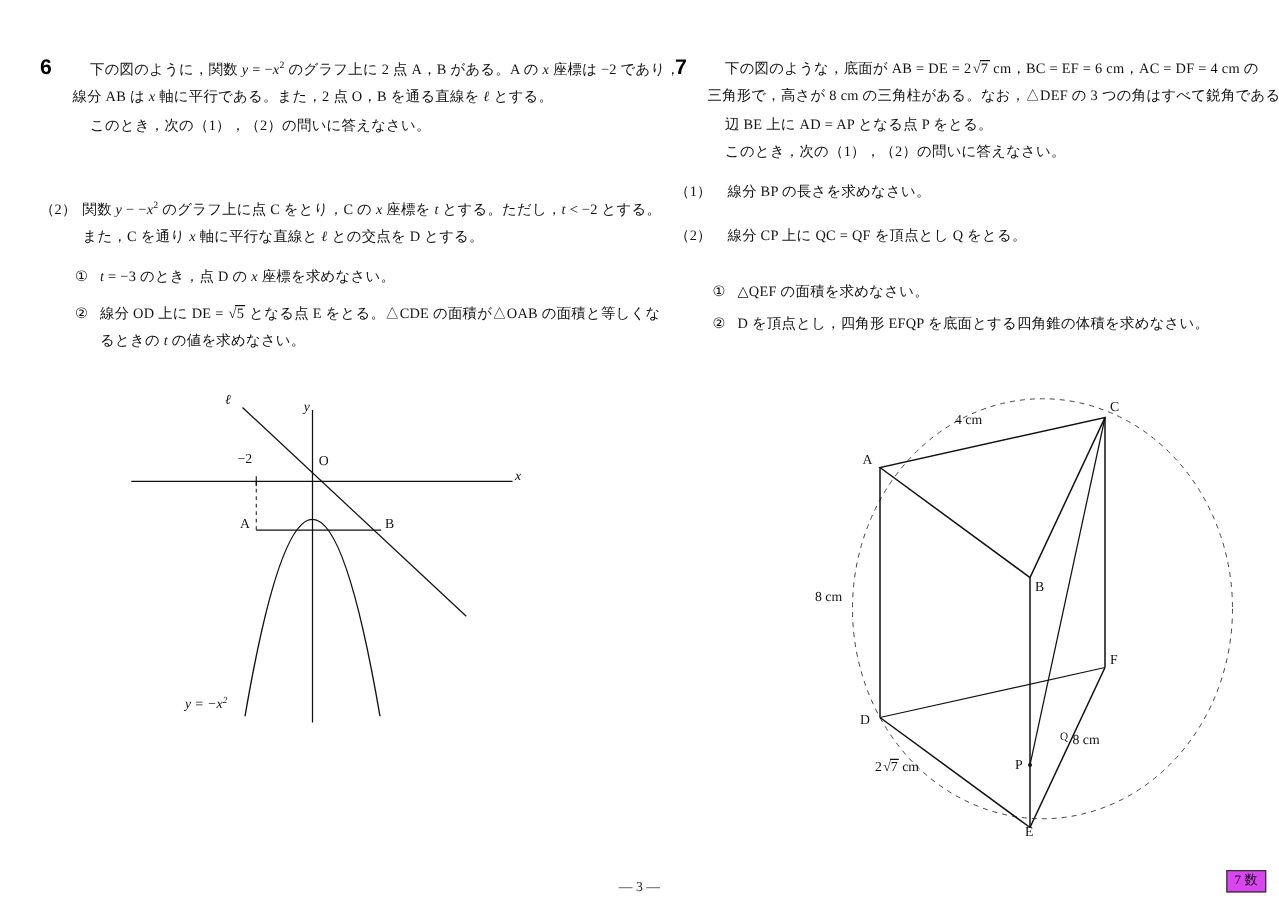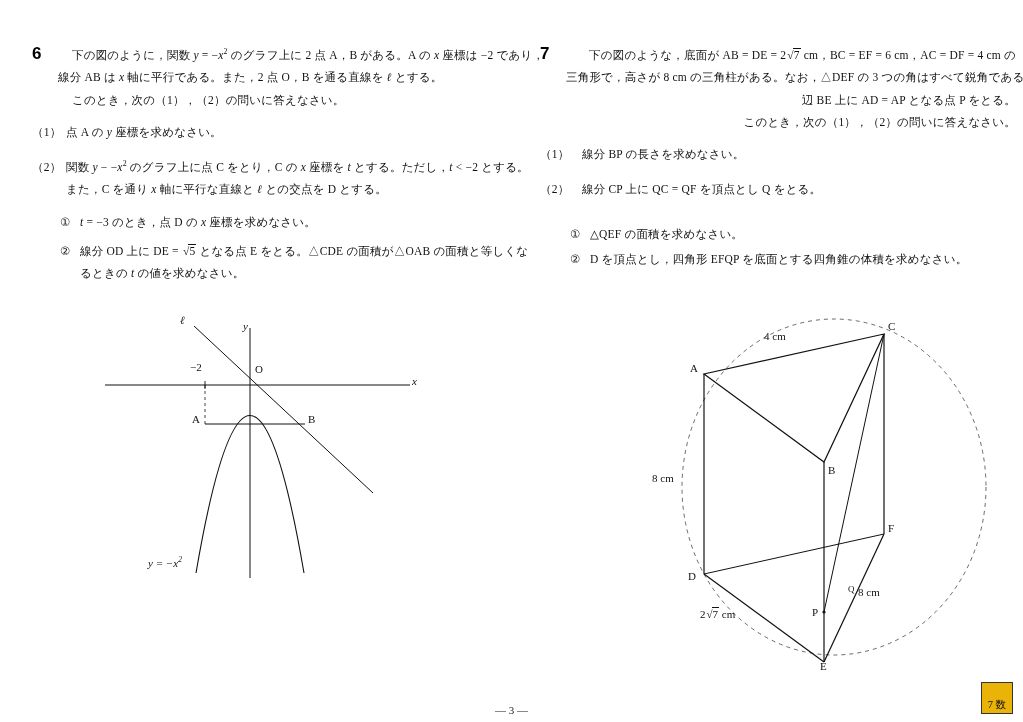--- a/index.html
+++ b/index.html
@@ -85,24 +85,24 @@
     bottom: 6px;
     text-align: center;
     font-size: 11px;
     color: #222;
   }
   .corner-tag {
     position: absolute;
     right: 10px; bottom: 8px;
     border: 1px solid #333;
     font-size: 10.5px;
-    padding: 16px 6px 2px 6px;
+    padding: 2px 6px 2px 6px;
     line-height: 1.15;
     color: #111;
-    background: #eab308;
+    background: #d946ef;
   }
 </style>
 </head>
 <body>
 
 <div class="page">
 
   <div class="col col-left">
 
     <div class="prob-num" style="left:32px; top:44px;">6</div>
@@ -112,25 +112,20 @@
         下の図のように，関数 <span class="it">y</span> = −<span class="it">x</span><sup>2</sup> のグラフ上に 2 点 A，B がある。A の <span class="it">x</span> 座標は −2 であり，
       </div>
       <div>
         線分 AB は <span class="it">x</span> 軸に平行である。また，2 点 O，B を通る直線を <strong class="it">ℓ</strong> とする。
       </div>
       <div class="ind1">
         このとき，次の（1），（2）の問いに答えなさい。
       </div>
     </div>
 
-    <div class="prob-body" style="left:32px; top:121px; width:470px;">
-      <div>
-        <span class="marker">（1）</span>点 A の <span class="it">y</span> 座標を求めなさい。
-      </div>
-    </div>
 
     <div class="prob-body" style="left:32px; top:156px; width:478px;">
       <div>
         <span class="marker">（2）</span>関数 <span class="it">y</span> − −<span class="it">x</span><sup>2</sup> のグラフ上に点 C をとり，C の <span class="it">x</span> 座標を <span class="it">t</span> とする。ただし，<span class="it">t</span> &lt; −2 とする。
       </div>
       <div style="padding-left:34px;">
         また，C を通り <span class="it">x</span> 軸に平行な直線と <strong class="it">ℓ</strong> との交点を D とする。
       </div>
     </div>
 
@@ -177,21 +172,21 @@
       <div class="fig-label ital" style="left:58px; top:237px;">
         <span class="it">y</span> = −<span class="it">x</span><sup>2</sup>
       </div>
     </div>
   </div>
 
   <div class="col col-right">
 
     <div class="prob-num" style="left:28px; top:44px;">7</div>
 
-    <div class="prob-body" style="left:54px; top:44px; width:450px;text-align:right;">
+    <div class="prob-body" style="left:54px; top:44px; width:450px;">
       <div class="ind1">
         下の図のような，底面が AB = DE = 2<span class="sqrt"><span class="rad">√</span><span class="val">7</span></span> cm，BC = EF = 6 cm，AC = DF = 4 cm の
       </div>
       <div>
         三角形で，高さが 8 cm の三角柱がある。なお，△DEF の 3 つの角はすべて鋭角である。
       </div>
       <div class="ind1">
         辺 BE 上に AD = AP となる点 P をとる。
       </div>
       <div class="ind1">

